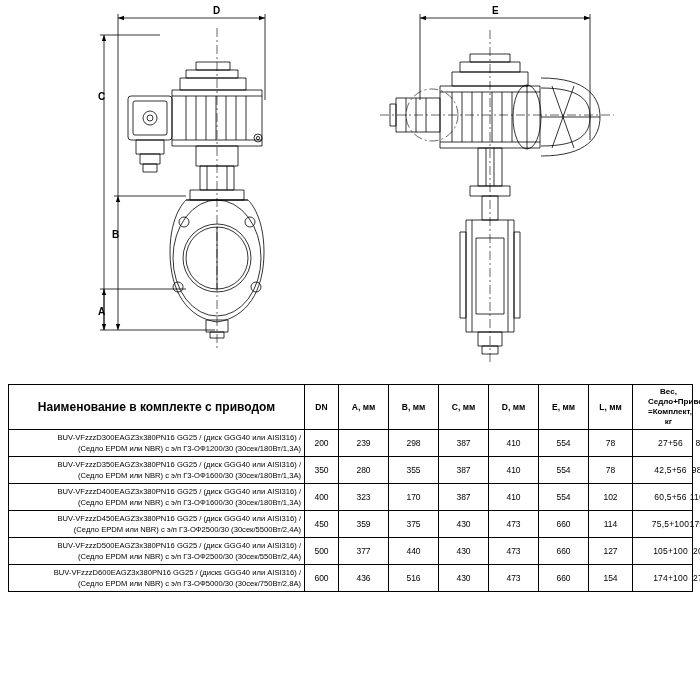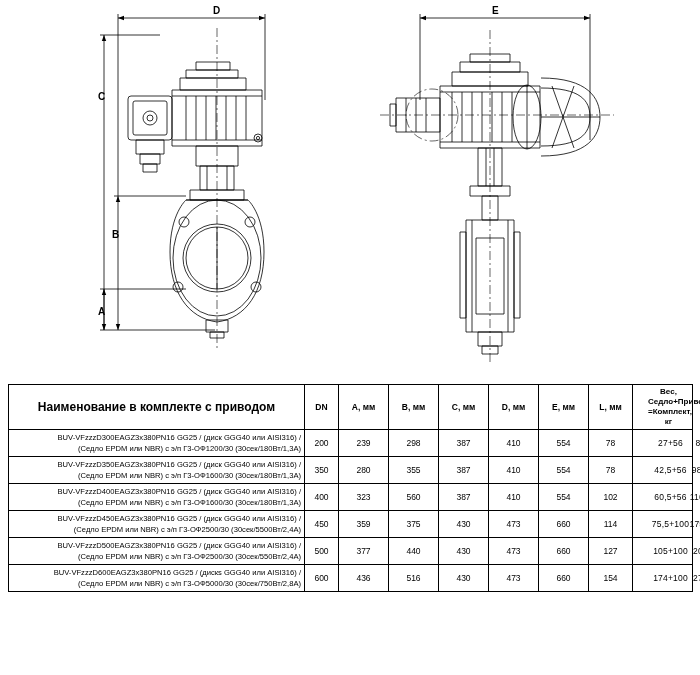--- a/index.html
+++ b/index.html
@@ -328,21 +328,21 @@
           </td>
         </tr>
 
         <tr>
           <td class="name-cell">
             <div>BUV-VFzzzD400EAGZ3x380PN16 GG25 / (диск GGG40 или AISI316) /</div>
             <div>(Седло EPDM или NBR) с э/п Г3-ОФ1600/30 (30сек/180Вт/1,3А)</div>
           </td>
           <td class="num">400</td>
           <td class="num">323</td>
-          <td class="num">560</td>
+          <td class="num">170</td>
           <td class="num">387</td>
           <td class="num">410</td>
           <td class="num">554</td>
           <td class="num">102</td>
           <td class="weight">
             <div class="wt-inner">
               <span class="wt-a">60,5+56</span>
               <span class="wt-b">116,5</span>
             </div>
           </td>

